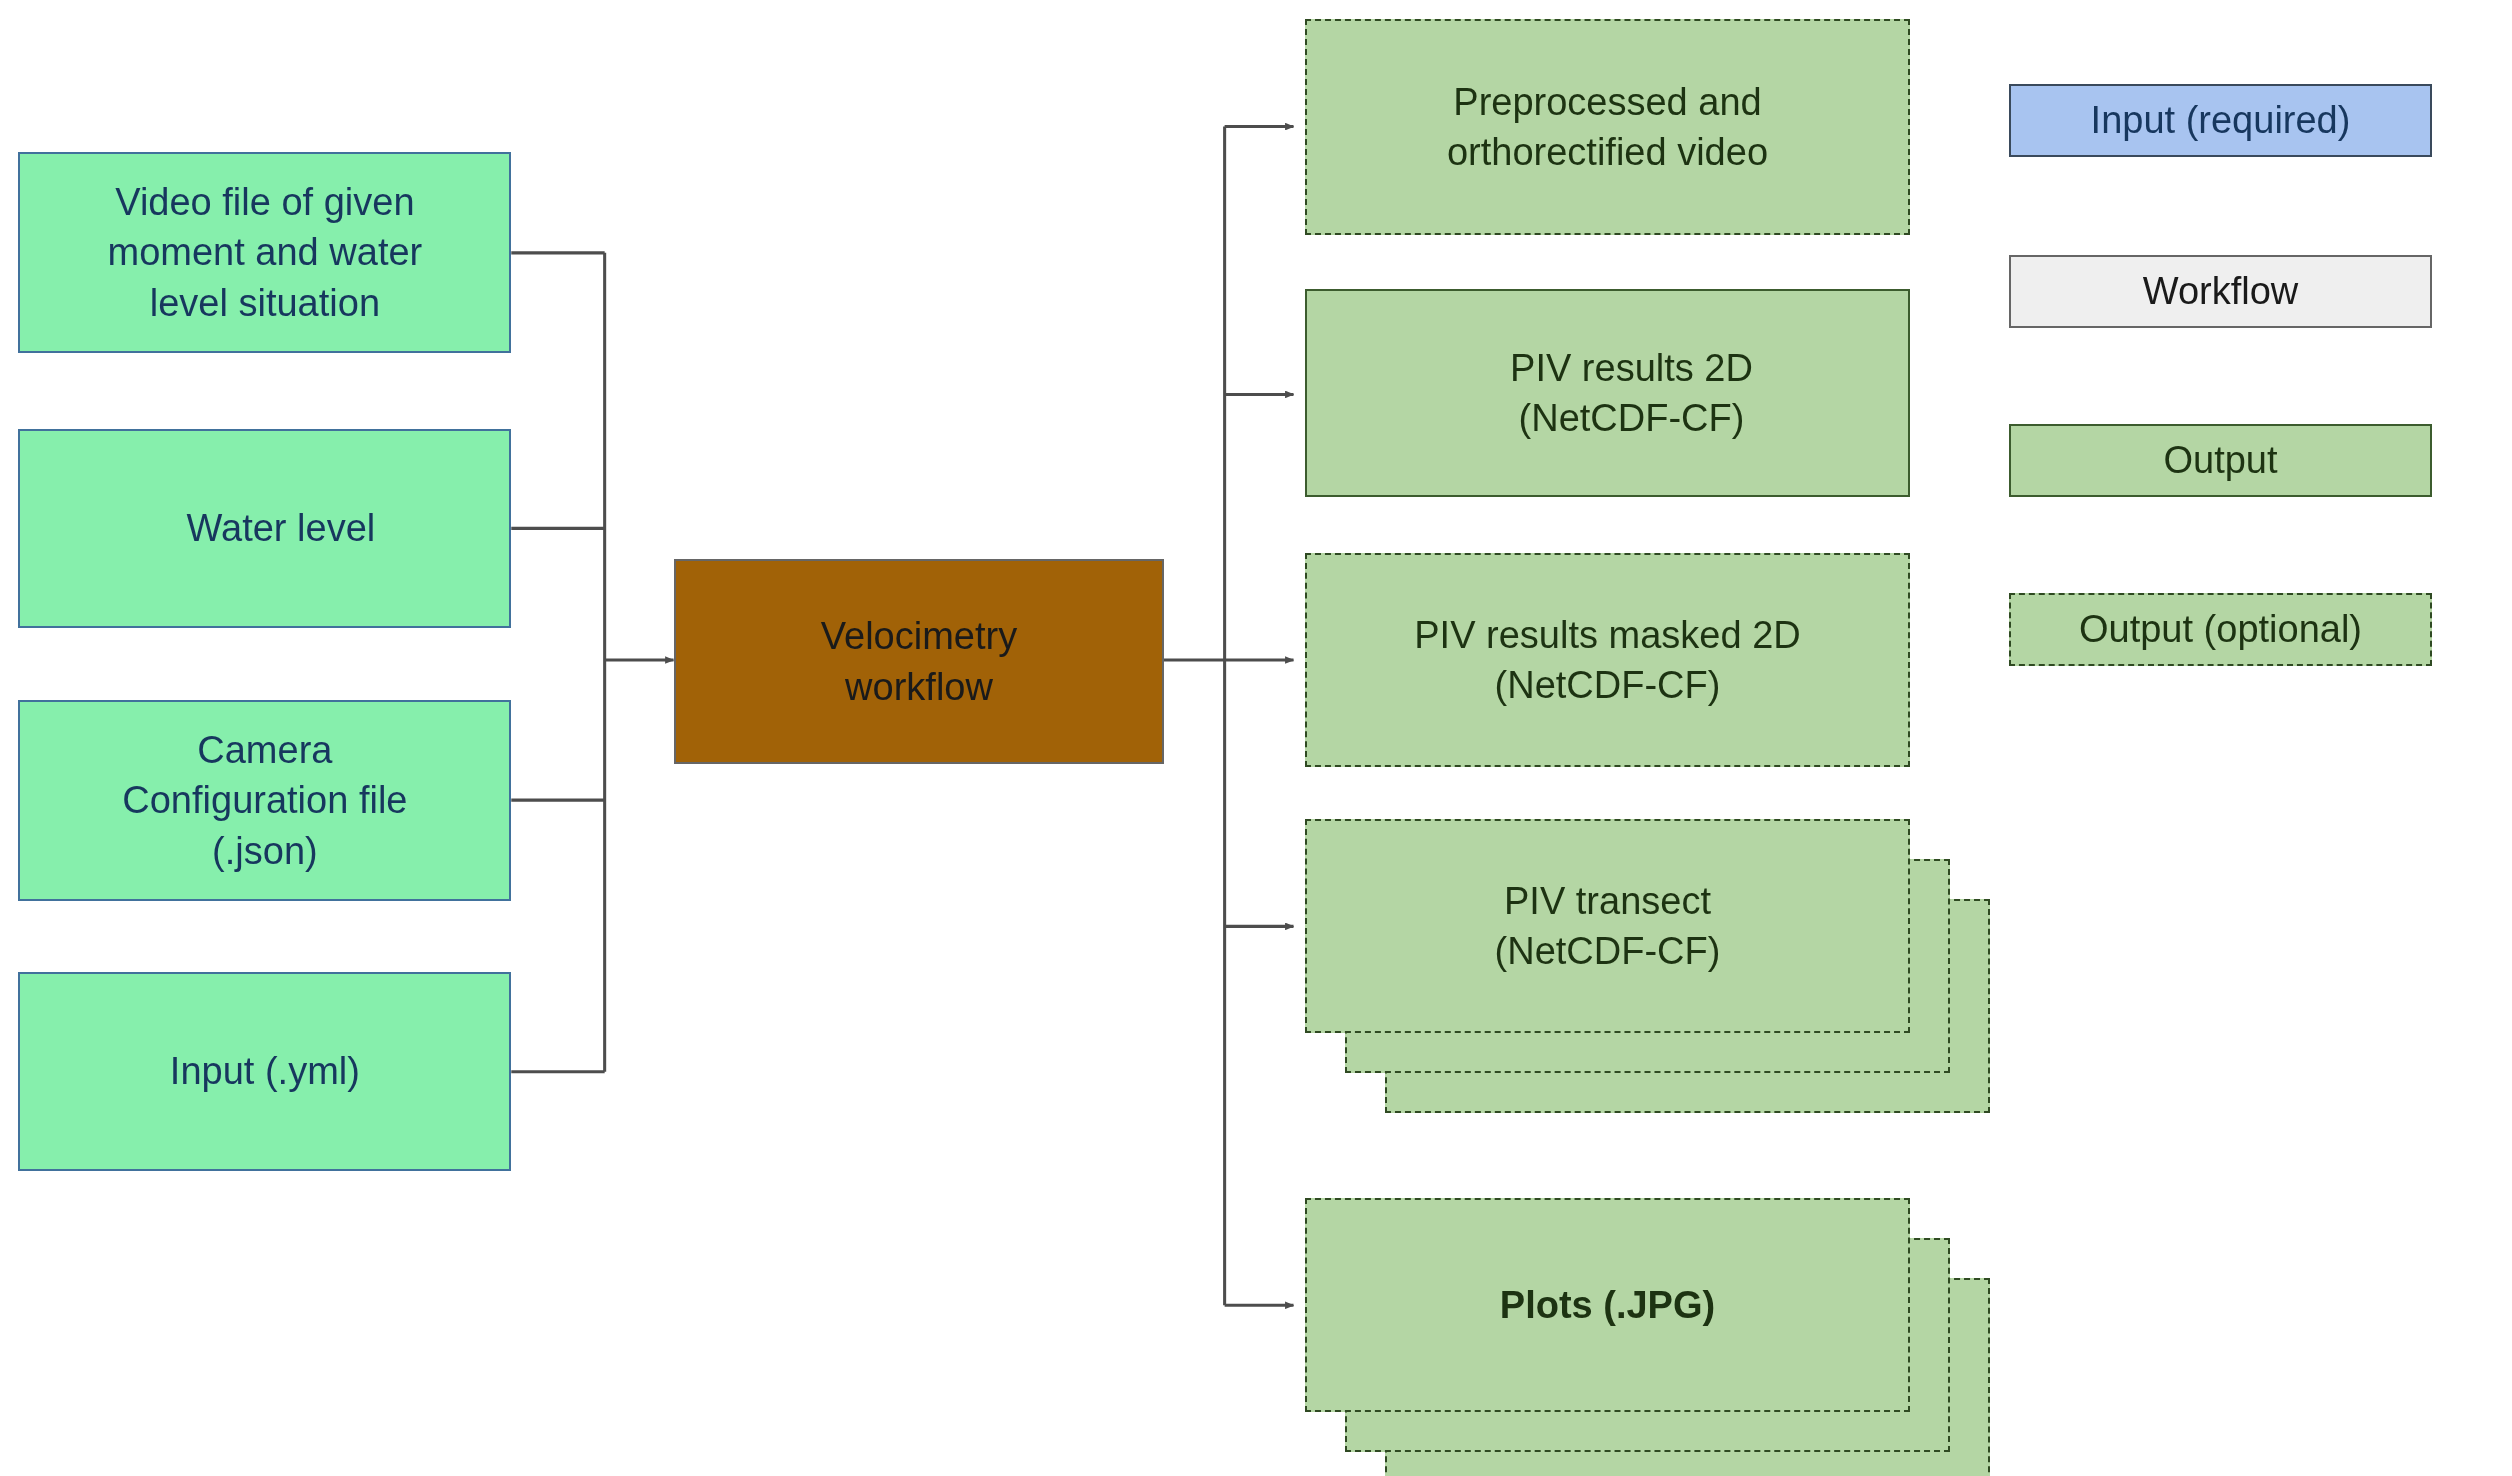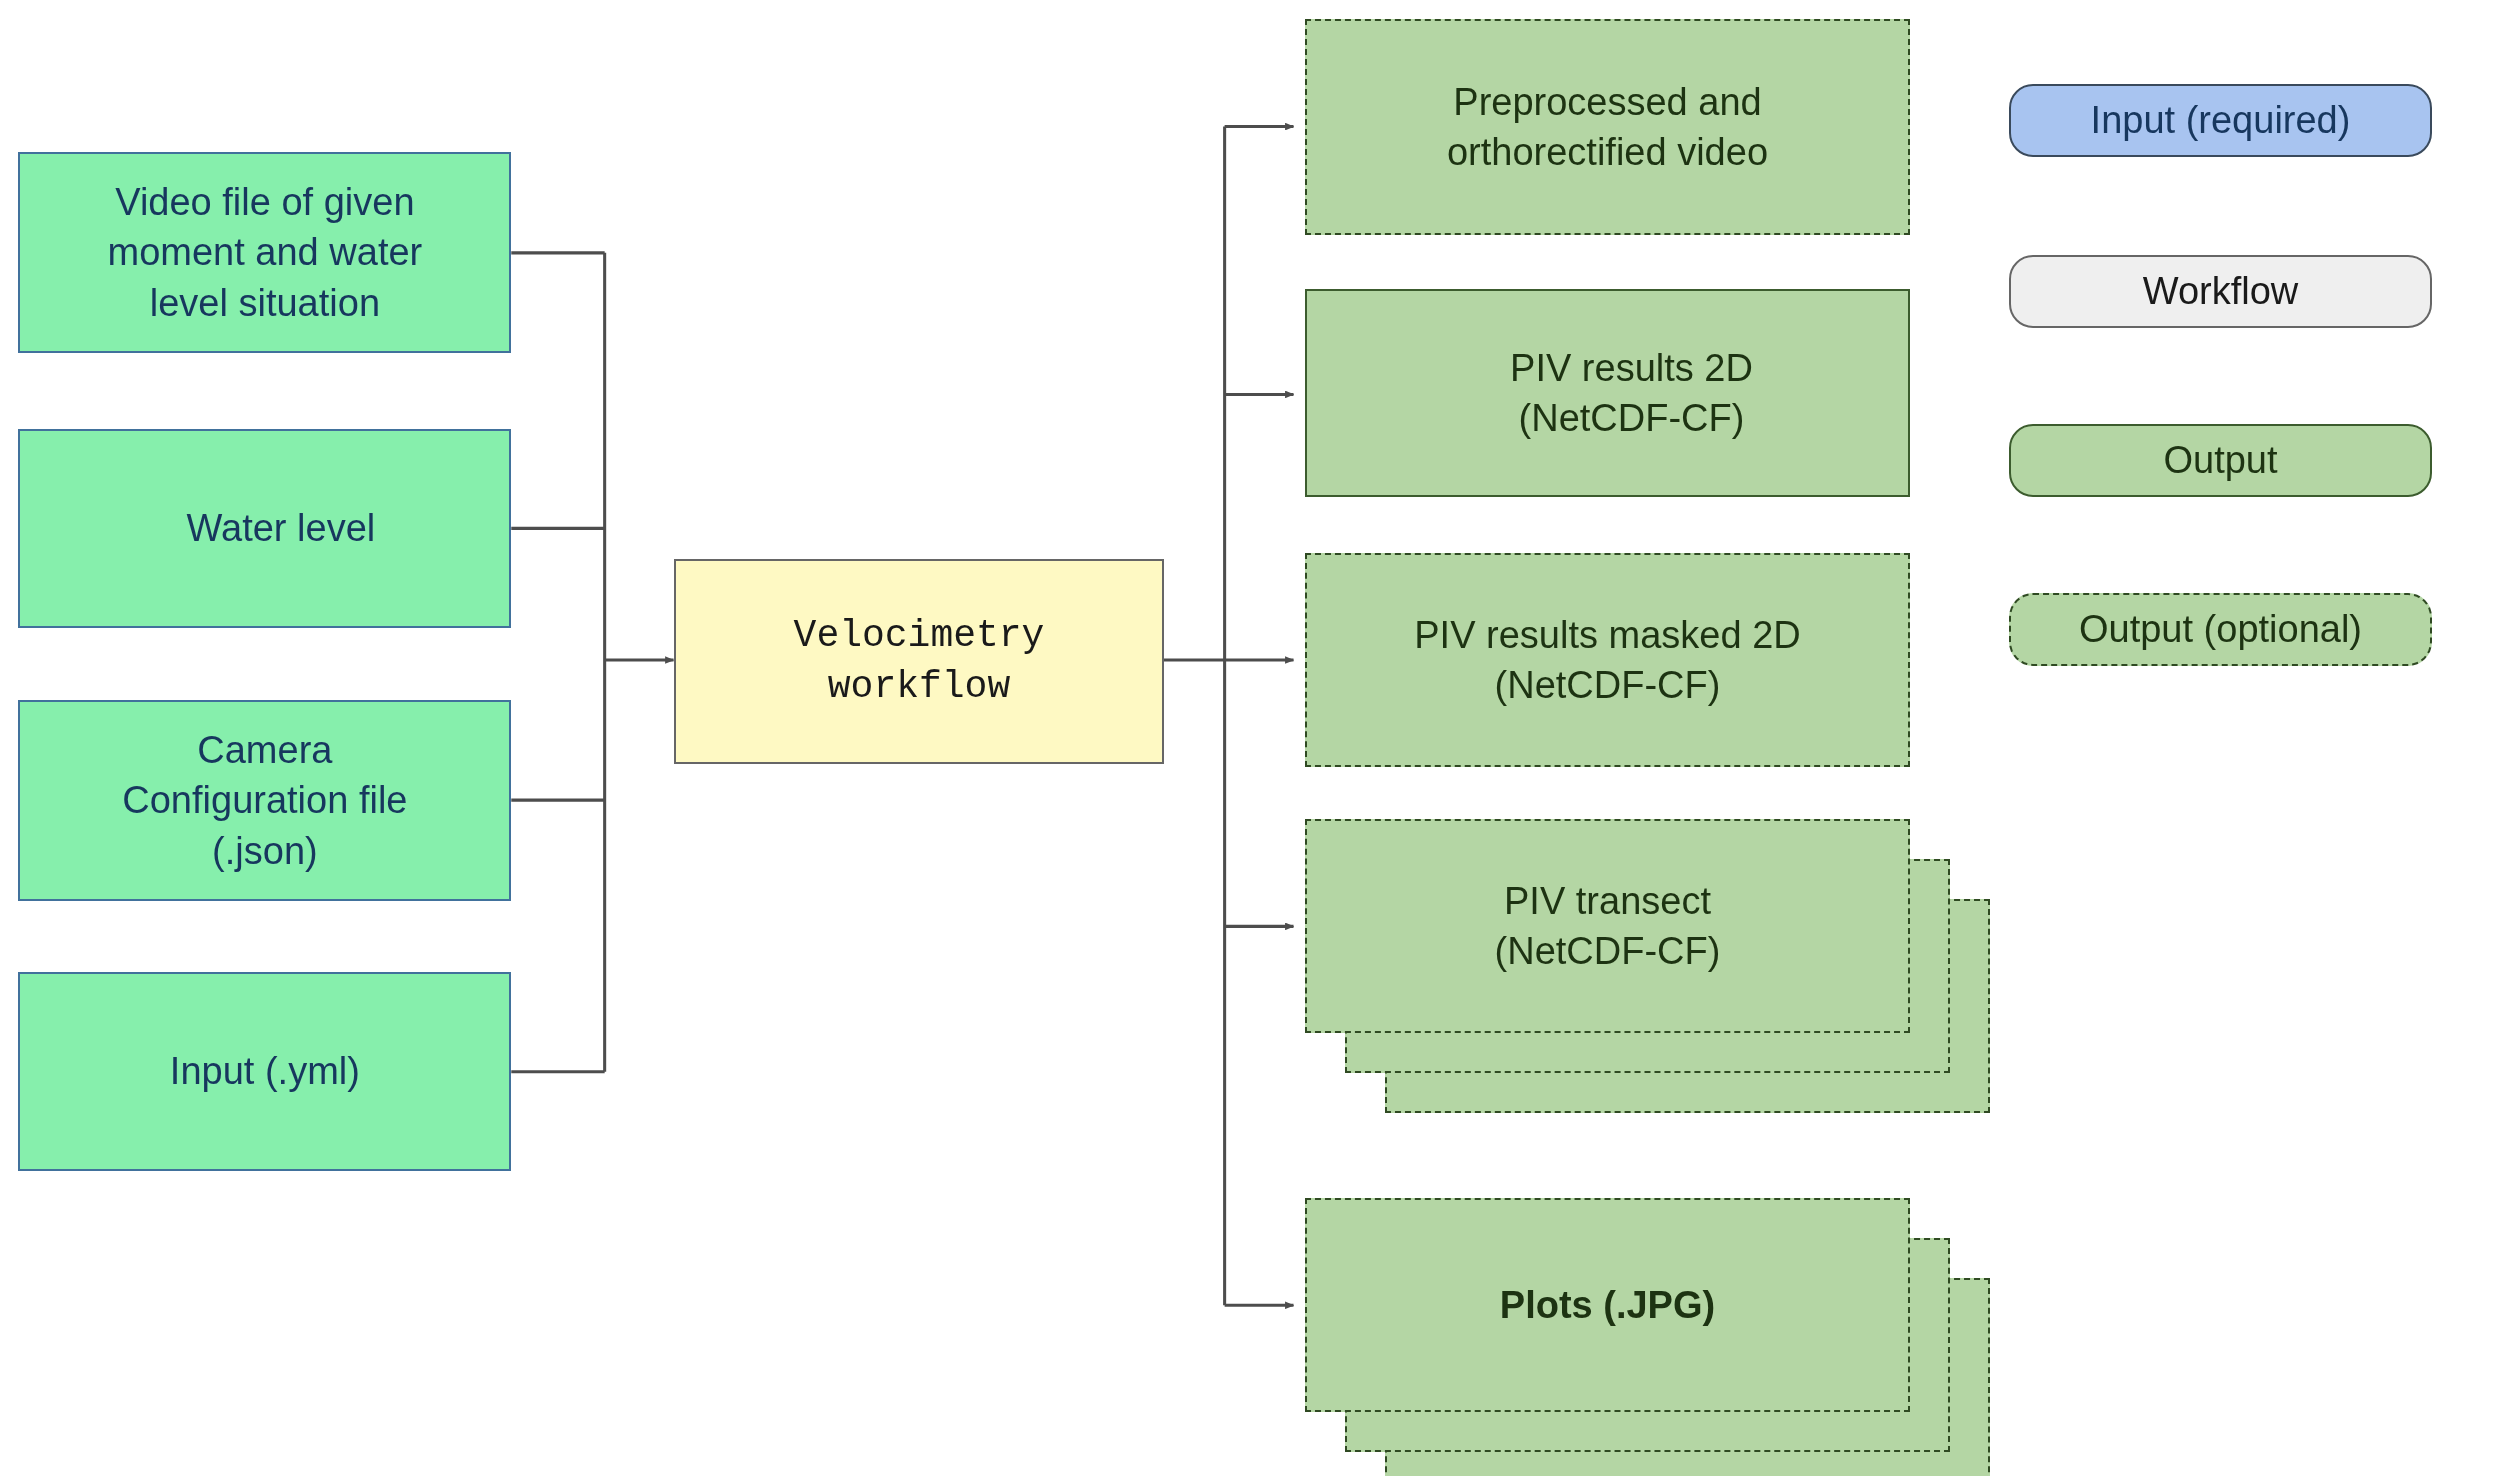--- a/index.html
+++ b/index.html
@@ -31,25 +31,24 @@
     white-space: pre-line;
     z-index: 5;
   }
   .node-input {
     background: #86efac;
     border: 2.3px solid #41719c;
     color: #17375e;
     font-size: 38px;
   }
   .node-workflow {
-    background: #fef9c3;
+    background: #a16207;
     border: 2.3px solid #666666;
     color: #1a1a1a;
     font-size: 38px;
-    font-family: Liberation Mono, monospace;
   }
   .node-output {
     background: #b4d6a4;
     border: 2.3px solid #3c5c2e;
     color: #1d3312;
     font-size: 38px;
     padding-left: 48px;
   }
   .node-output-optional {
     background: #b4d6a4;
@@ -69,21 +68,20 @@
   }
   .legend-node {
     position: absolute;
     box-sizing: border-box;
     display: flex;
     align-items: center;
     justify-content: center;
     text-align: center;
     font-size: 38px;
     z-index: 5;
-    border-radius: 24px;
   }
   .lg-input {
     background: #a8c4f0;
     border: 2.3px solid #3a4a5c;
     color: #17375e;
   }
   .lg-workflow {
     background: #efefef;
     border: 2.3px solid #666666;
     color: #1a1a1a;

